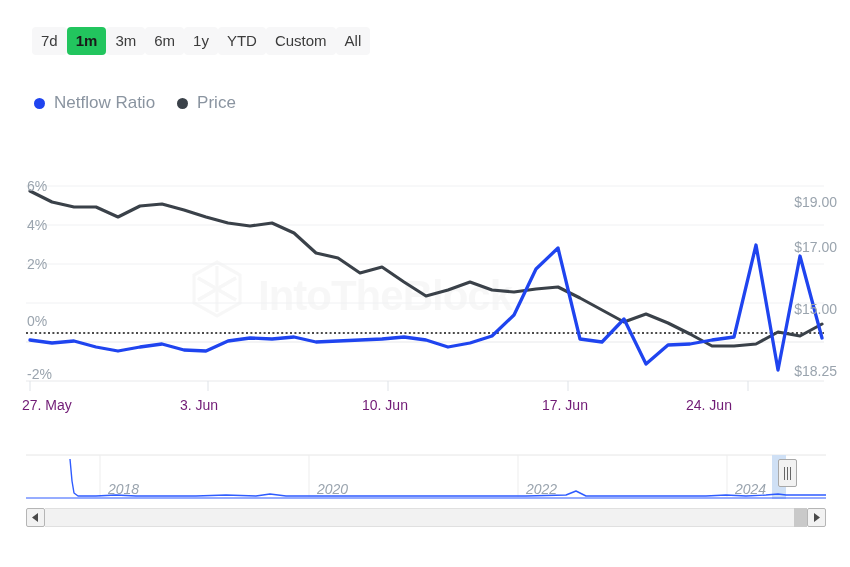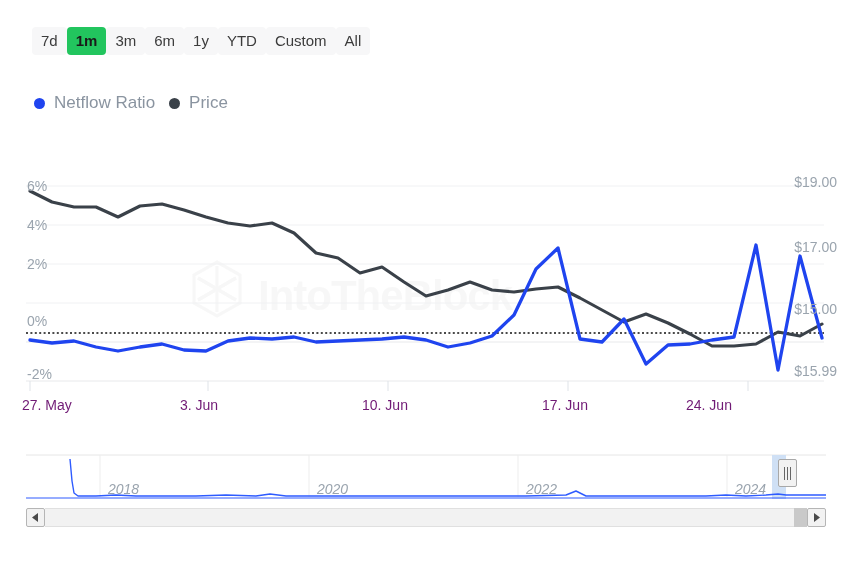--- a/index.html
+++ b/index.html
@@ -42,21 +42,21 @@
     color: #1a1a1a;
   }
 
   
   #legend {
     position: absolute;
     left: 34px;
     top: 93px;
     display: flex;
     align-items: center;
-    gap: 14px;
+    gap: 22px;
   }
   .legend-item {
     display: flex;
     align-items: center;
     gap: 9px;
     cursor: pointer;
   }
   .legend-dot {
     width: 11px;
     height: 11px;
@@ -254,24 +254,24 @@
     <polyline fill="none" stroke="#3a4149" stroke-width="3.1" stroke-linejoin="round" stroke-linecap="round" points="30,31 52,42 74,47 96,47 118,57 140,46 162,44 184,50 206,57 228,63 250,66 272,63 294,73 316,93 338,98 360,113 382,107 404,122 426,136 448,130 470,122 492,130 514,132 536,129 558,127 580,138 602,150 624,162 646,154 668,163 690,174 712,186 734,186 756,184 778,172 800,176 822,164"></polyline>
     <polyline fill="none" stroke="#1f44ef" stroke-width="3.3" stroke-linejoin="round" stroke-linecap="round" points="30,180 52,183 74,181 96,187 118,191 140,187 162,184 184,190 206,191 228,181 250,178 272,179 294,177 316,182 338,181 360,180 382,179 404,177 426,180 448,187 470,183 492,176 514,155 536,109 558,88 580,179 602,182 624,159 646,204 668,185 690,184 712,180 734,177 756,85 778,210 800,96 822,178"></polyline>
   </svg>
 
   <span class="axis-label y-left" style="top:18px">6%</span>
   <span class="axis-label y-left" style="top:57px">4%</span>
   <span class="axis-label y-left" style="top:96px">2%</span>
   <span class="axis-label y-left" style="top:153px">0%</span>
   <span class="axis-label y-left" style="top:206px">-2%</span>
 
-  <span class="axis-label y-right" style="top:14px">$19.00</span>
+  <span class="axis-label y-right" style="top:34px">$19.00</span>
   <span class="axis-label y-right" style="top:79px">$17.00</span>
   <span class="axis-label y-right" style="top:141px">$15.00</span>
-  <span class="axis-label y-right" style="top:203px">$15.99</span>
+  <span class="axis-label y-right" style="top:203px">$18.25</span>
 
   <span class="x-label" style="left:22px; top:237px">27. May</span>
   <span class="x-label" style="left:180px; top:237px">3. Jun</span>
   <span class="x-label" style="left:362px; top:237px">10. Jun</span>
   <span class="x-label" style="left:542px; top:237px">17. Jun</span>
   <span class="x-label" style="left:686px; top:237px">24. Jun</span>
 </div>
 
 <div id="navigator">
   <svg id="nav-svg" width="800" height="57">

